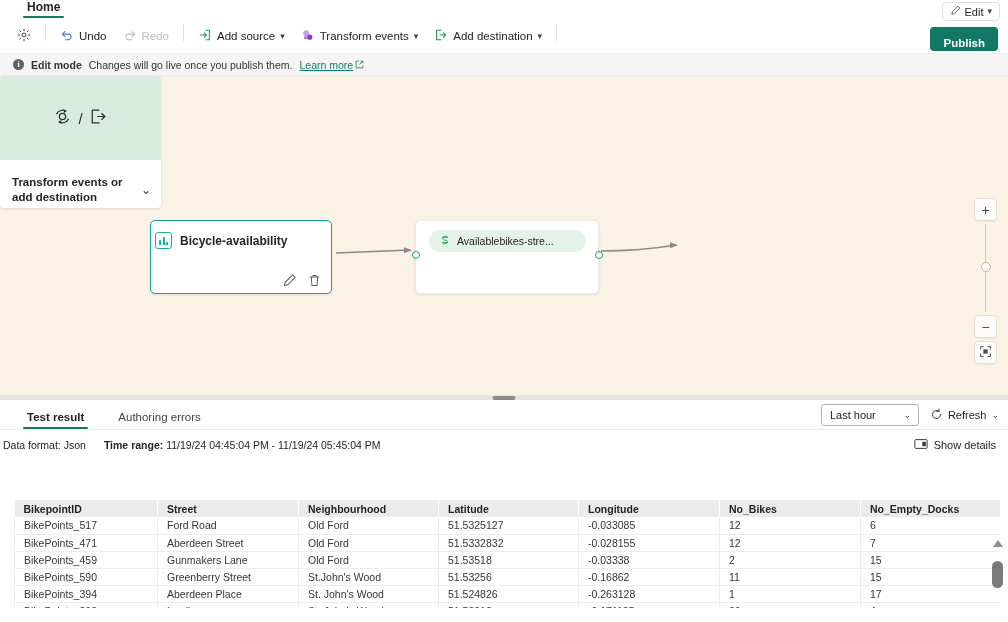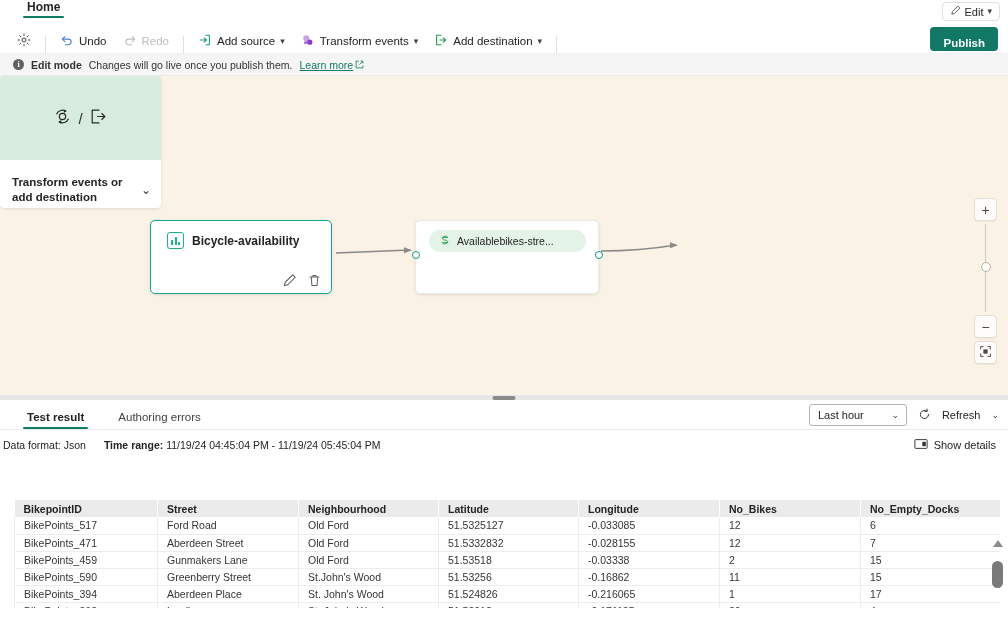--- a/index.html
+++ b/index.html
@@ -49,21 +49,21 @@
     background: #fff;
     font-size: 11px;
     color: #242424;
     cursor: pointer;
   }
 
   
   .cmdbar {
     height: 30px;
     display: flex;
-    align-items: flex-end;
+    align-items: flex-start;
     padding: 0 8px 0 10px;
     background: #ffffff;
     border-bottom: 1px solid #f0f0f0;
     gap: 2px;
     position: relative;
   }
   .cmd {
     display: flex; align-items: center; gap: 5px;
     height: 24px;
     padding: 0 7px;
@@ -132,21 +132,21 @@
 
   
   #node-source {
     left: 150px; top: 144px;
     width: 182px; height: 74px;
     border: 1px solid #11a693;
     border-radius: 5px;
   }
   .src-head {
     display: flex; align-items: center; gap: 8px;
-    padding: 11px 0 0 16px;
+    padding: 11px 0 0 4px;
   }
   .src-icon {
     width: 17px; height: 17px;
     border: 1.4px solid #19b394;
     border-radius: 3px;
     display: flex; align-items: flex-end; justify-content: center;
     gap: 1.5px;
     padding-bottom: 3px;
   }
   .src-icon i { display:block; width: 2px; background: #19b394; border-radius: .5px; }
@@ -278,21 +278,21 @@
   .tr-select {
     width: 98px; height: 22px;
     border: 1px solid #b3b3b3; border-radius: 3px;
     background: #fff;
     display: flex; align-items: center; justify-content: space-between;
     padding: 0 7px 0 8px;
     font-size: 11px; color: #242424;
     cursor: pointer;
   }
   .refresh {
-    display: flex; align-items: center; gap: 11px;
+    display: flex; align-items: center; gap: 5px;
     font-size: 11px; color: #242424; cursor: pointer;
   }
 
   .meta {
     height: 30px;
     display: flex; align-items: center;
     padding-left: 3px;
     font-size: 10.5px; color: #242424;
     position: relative;
   }
@@ -662,21 +662,21 @@
             <td>51.53256</td>
             <td>-0.16862</td>
             <td>11</td>
             <td>15</td>
           </tr>
           <tr>
             <td>BikePoints_394</td>
             <td>Aberdeen Place</td>
             <td>St. John's Wood</td>
             <td>51.524826</td>
-            <td>-0.216065</td>
+            <td>-0.263128</td>
             <td>1</td>
             <td>17</td>
           </tr>
           <tr>
             <td>BikePoints_363</td>
             <td>Lord's</td>
             <td>St. John's Wood</td>
             <td>51.52912</td>
             <td>-0.171185</td>
             <td>20</td>

